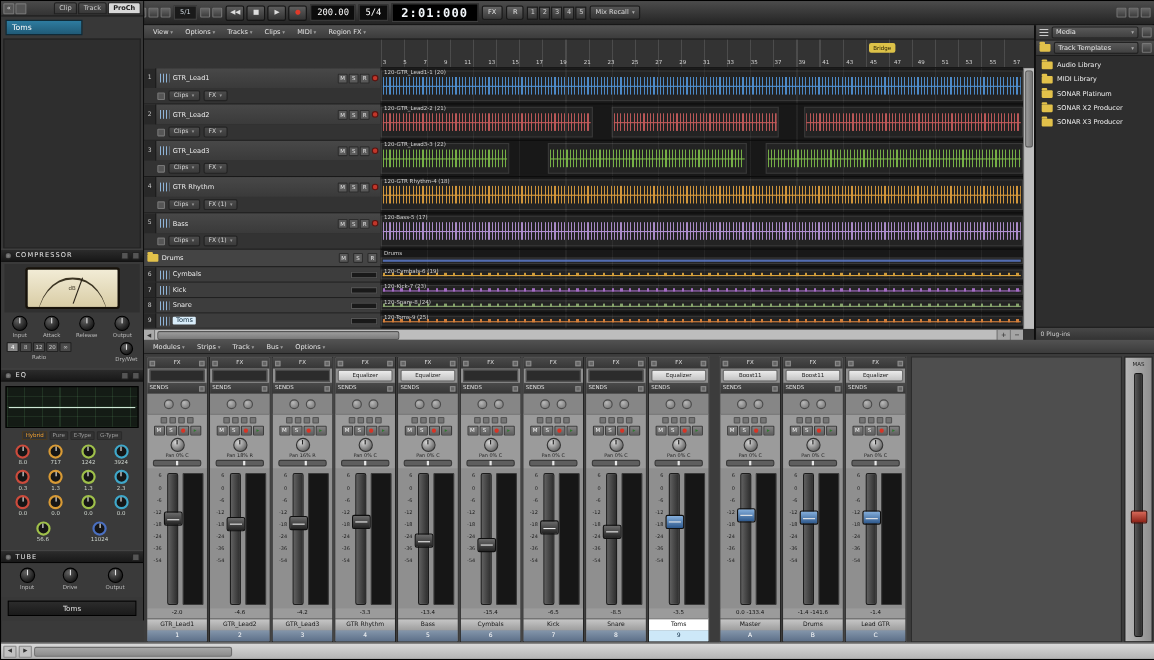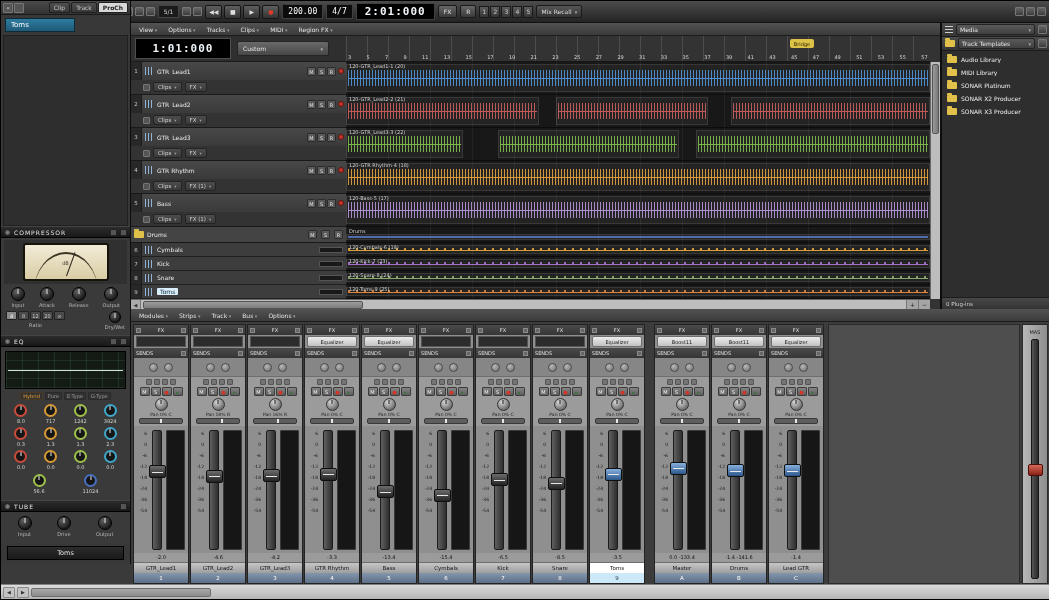--- a/index.html
+++ b/index.html
@@ -258,21 +258,21 @@
       <span class="ico"></span>
       <span class="ico"></span>
     </div>
     <div class="ico-grp">
       <span class="tbtn-tr tr-rtz"></span>
       <span class="tbtn-tr tr-stop"></span>
       <span class="tbtn-tr tr-play"></span>
       <span class="tbtn-tr rec tr-rec"></span>
     </div>
     <div class="tb-display">200.00</div>
-    <div class="tb-display">4/7</div>
+    <div class="tb-display">5/4</div>
     <div class="tb-time">2:01:000</div>
     <button class="tb-btn">FX</button>
     <button class="tb-btn">R</button>
     <div class="screensets">
         <span class="ss">1</span>
         <span class="ss">2</span>
         <span class="ss">3</span>
         <span class="ss">4</span>
         <span class="ss">5</span>
       </div>
@@ -476,26 +476,20 @@
   <div id="trackview">
     <div class="menubar">
 
     <span class="menu-item">View</span>
         <span class="menu-item">Options</span>
         <span class="menu-item">Tracks</span>
         <span class="menu-item">Clips</span>
         <span class="menu-item">MIDI</span>
         <span class="menu-item">Region FX</span>
       </div>
-    <div id="tv-headzone">
-      <div id="tv-time">1:01:000</div>
-      <div id="tv-custom">
-          <span>Custom</span>
-        </div>
-    </div>
     <div id="ruler">
       <span class="marker">Bridge</span>
       <div class="ruler-marks">
 
       <span>3</span>
           <span>5</span>
           <span>7</span>
           <span>9</span>
           <span>11</span>
           <span>13</span>

